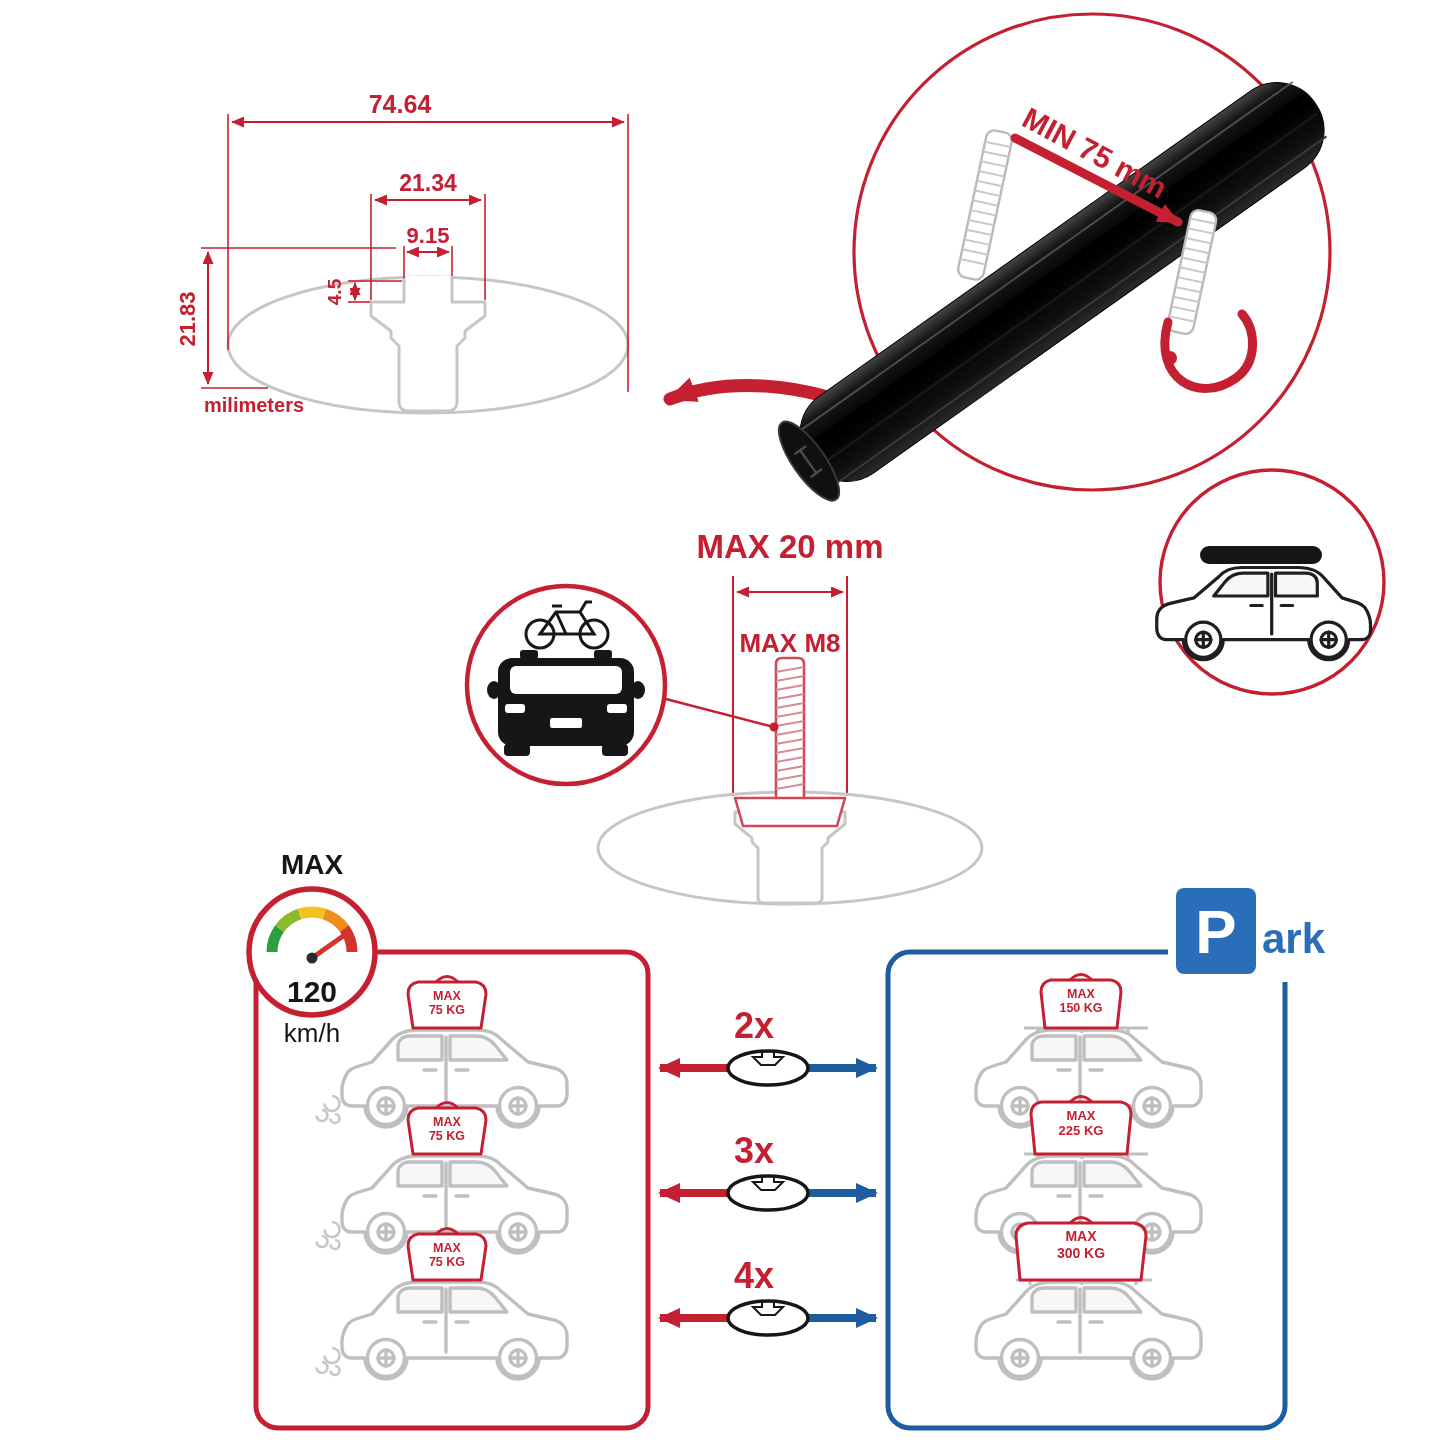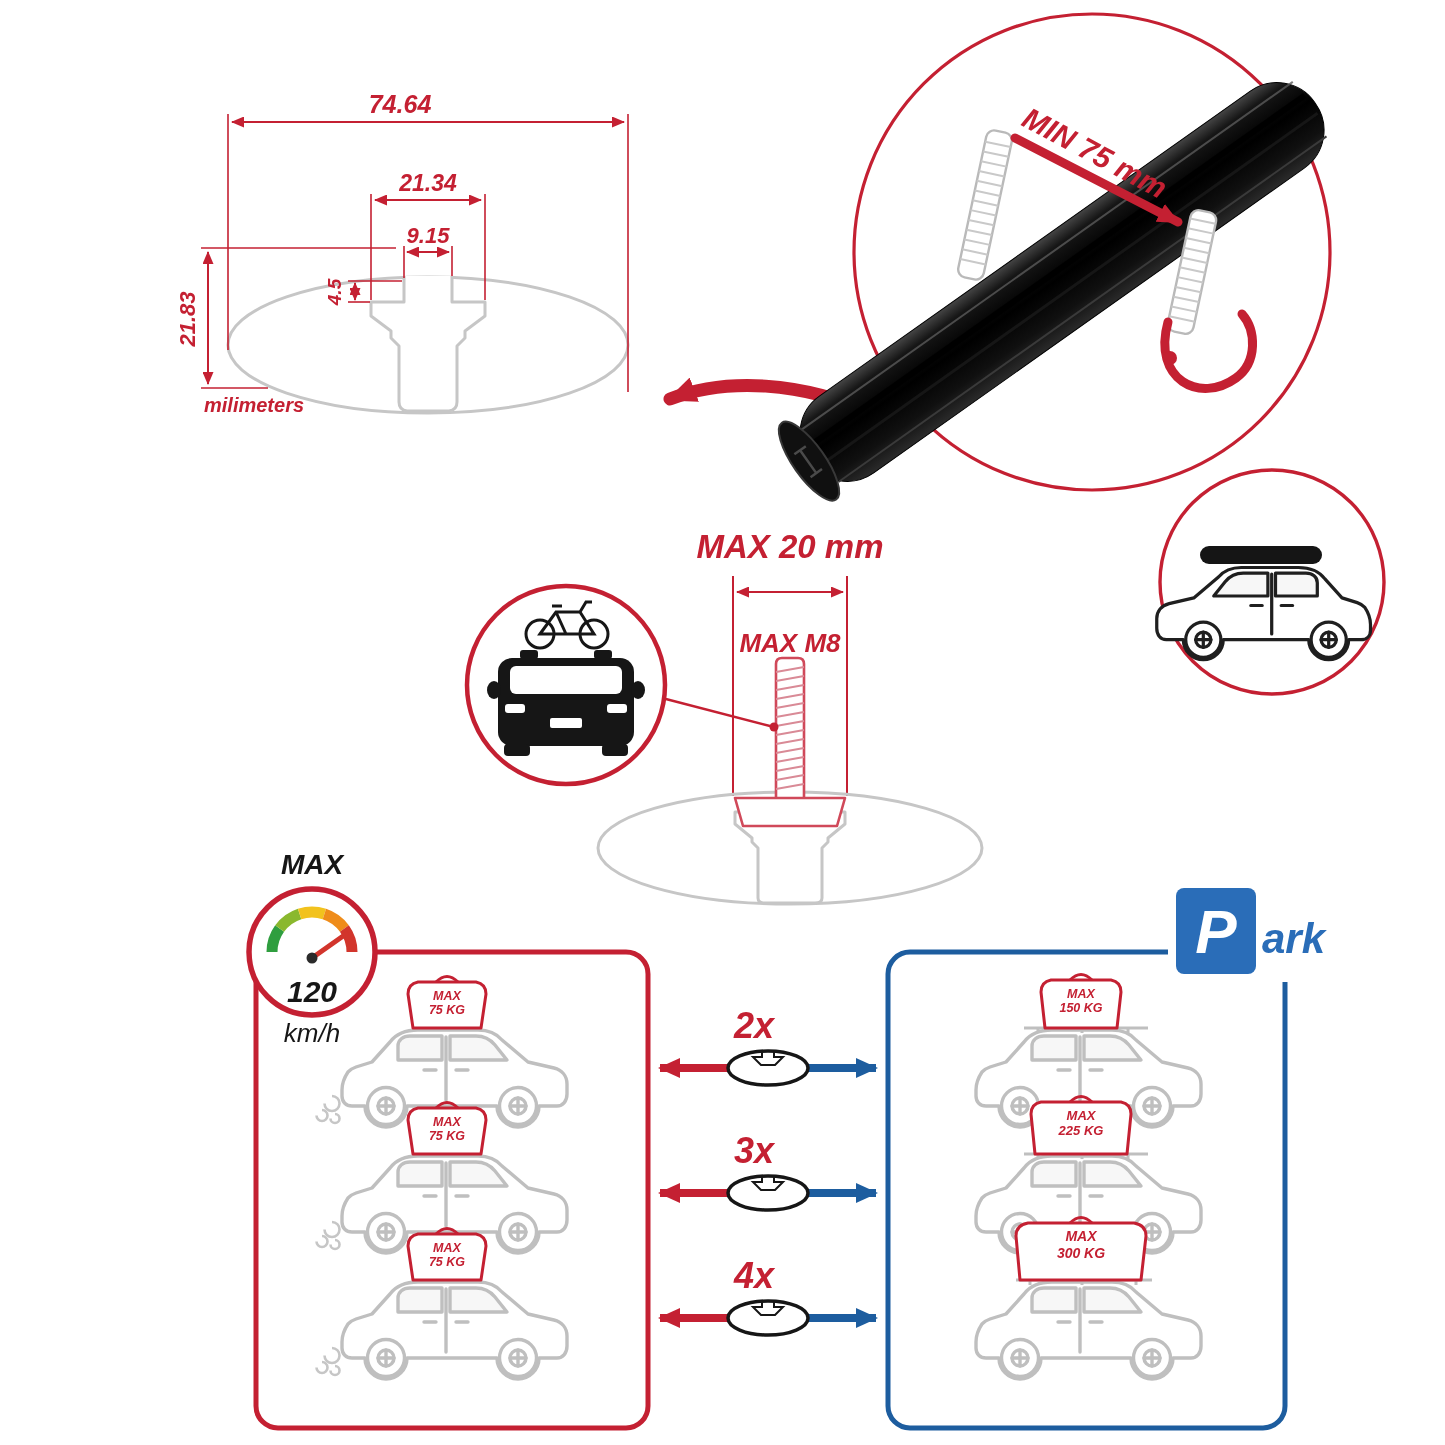--- a/index.html
+++ b/index.html
@@ -1,17 +1,17 @@
 <!DOCTYPE html>
 <html><head>
 <meta charset="utf-8">
 <style>
   html,body{margin:0;padding:0;background:#ffffff;}
   .canvas{position:relative;width:1445px;height:1445px;background:#ffffff;overflow:hidden;
-          font-family:"Liberation Sans",sans-serif;font-style:italic;}
+          font-family:"Liberation Sans",sans-serif;}
   svg{position:absolute;left:0;top:0;}
   svg text{font-family:"Liberation Sans",sans-serif;font-weight:700;}
   .t-red{fill:#c42032;}
   .t-black{fill:#161616;}
   .t-blue{fill:#2a6db8;}
   .t-white{fill:#ffffff;}
   .thin{font-weight:400;}
 </style>
 </head>
 <body>

